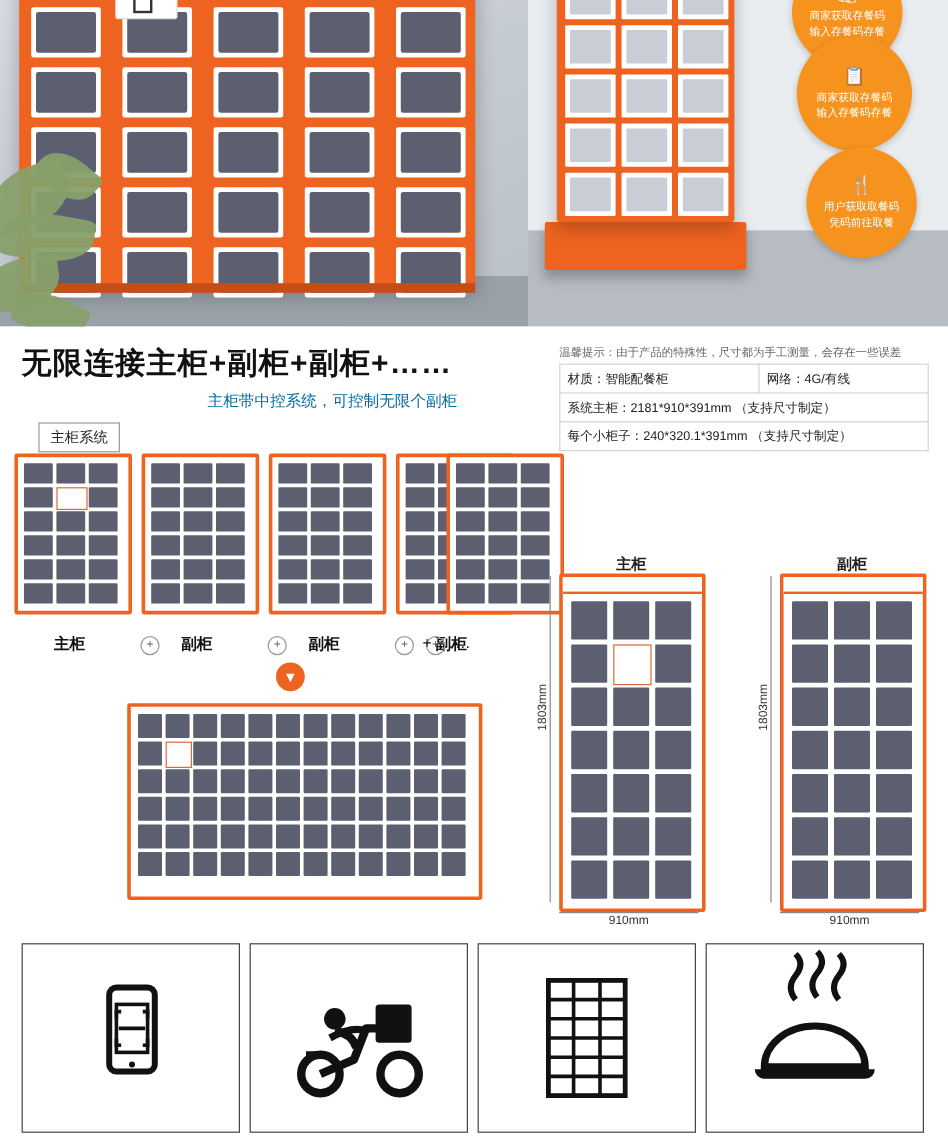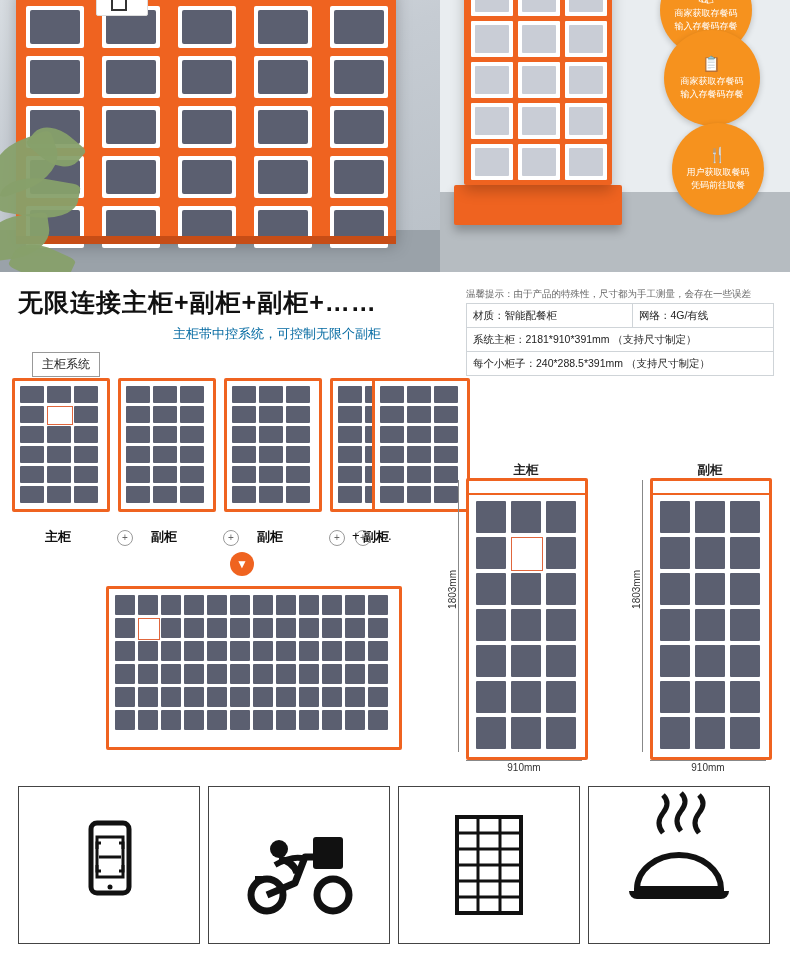--- a/index.html
+++ b/index.html
@@ -469,21 +469,21 @@
   <table class="spec">
     <tbody id="specBody">
         <tr>
           <td>材质：智能配餐柜</td>
           <td>网络：4G/有线</td>
         </tr>
         <tr>
           <td colspan="2">系统主柜：2181*910*391mm （支持尺寸制定）</td>
         </tr>
         <tr>
-          <td colspan="2">每个小柜子：240*288.5*391mm （支持尺寸制定）</td>
+          <td colspan="2">每个小柜子：240*320.1*391mm （支持尺寸制定）</td>
         </tr>
       </tbody>
   </table>
 
   <div class="cap-main">主柜</div>
   <div class="cap-sub">副柜</div>
 
   <div class="dimcab" id="dimMain" style="left:466px;top:478px;width:116px;height:276px;">
       <div class="d-top"></div>
       <div class="d-cell" style="left: 7px; top: 20px; width: 30px; height: 32px;"></div>

